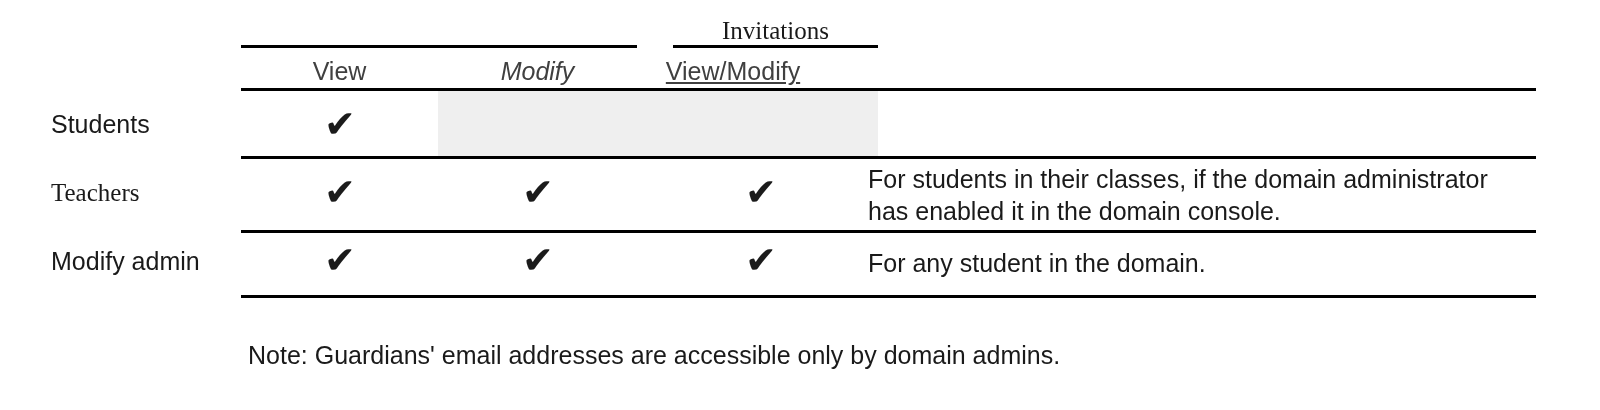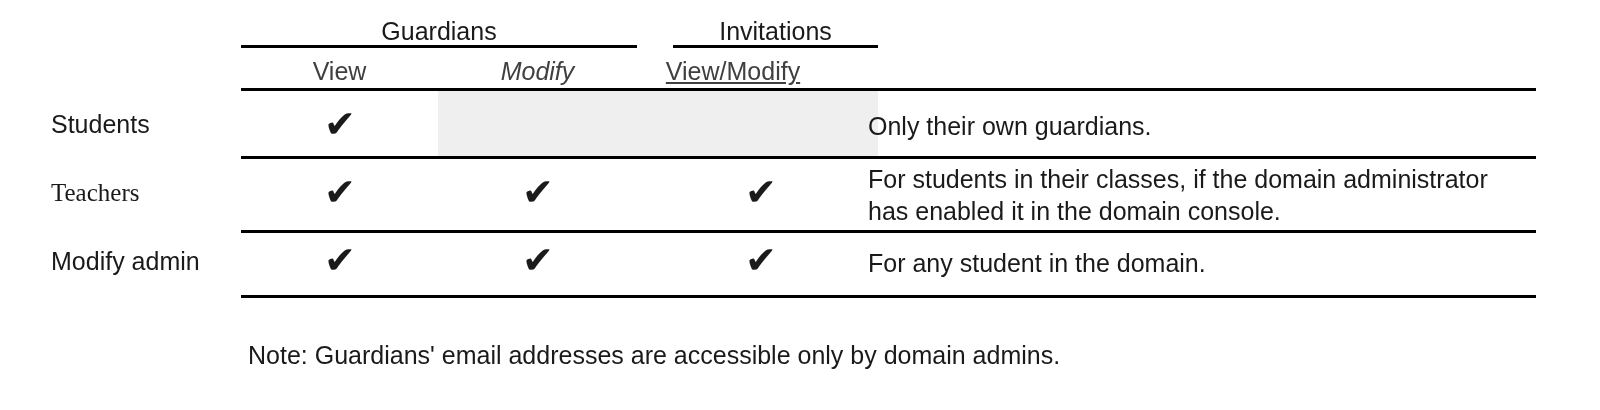--- a/index.html
+++ b/index.html
@@ -25,21 +25,21 @@
   
   .grp-label {
     position: absolute;
     font-size: 25px;
     line-height: 28px;
     text-align: center;
     white-space: nowrap;
     color: #1a1a1a;
   }
   #grp-guardians { left: 241px; top: 17px; width: 396px; }
-  #grp-invitations { left: 673px; top: 17px; width: 205px; }
+  #grp-invitations { left: 673px; top: 17px; width: 205px; font-family: Liberation Serif, serif; }
 
   
   .grp-rule {
     position: absolute;
     height: 3px;
     background: #000000;
     top: 45px;
   }
   #rule-guardians { left: 241px; width: 396px; }
   #rule-invitations { left: 673px; width: 205px; }
@@ -134,21 +134,20 @@
     line-height: 30px;
     white-space: nowrap;
     color: #1a1a1a;
   }
 </style>
 </head>
 <body>
 
 <div class="page">
 
-  <div class="grp-label" id="grp-guardians">Guardians</div>
 
   <div class="grp-label" id="grp-invitations">Invitations</div>
 
   <div class="grp-rule" id="rule-guardians"></div>
   <div class="grp-rule" id="rule-invitations"></div>
 
   <div class="sub-label" id="sub-view">View</div>
 
   <div class="sub-label" id="sub-modify">Modify</div>
 
@@ -158,21 +157,20 @@
   <div class="row-rule" id="rule-r1"></div>
   <div class="row-rule" id="rule-r2"></div>
   <div class="row-rule" id="rule-bottom"></div>
 
   <div id="shade-students-modify"></div>
 
   <div class="row-label" id="label-students">Students</div>
 
   <div class="check col-view row-students">✔</div>
 
-  <div class="note-cell" id="note-students">Only their own guardians.</div>
 
   <div class="row-label" id="label-teachers">Teachers</div>
 
   <div class="check col-view row-teachers">✔</div>
 
   <div class="check col-modify row-teachers">✔</div>
 
   <div class="check col-invite row-teachers">✔</div>
 
   <div class="note-cell" id="note-teachers">For students in their classes, if the domain administrator has enabled it in the domain console.</div>

